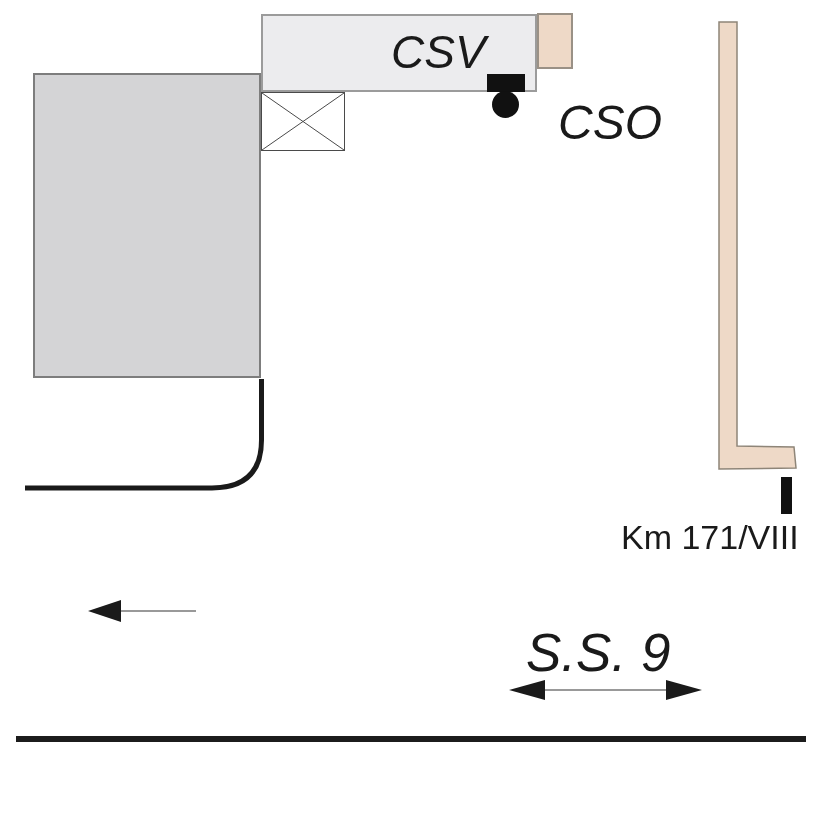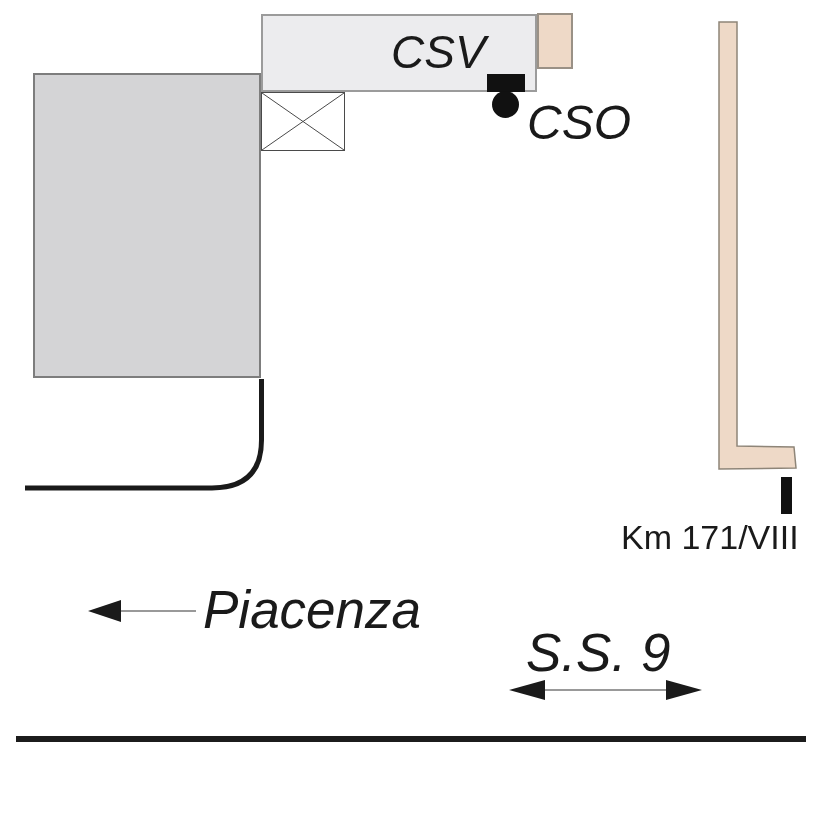--- a/index.html
+++ b/index.html
@@ -81,21 +81,21 @@
     white-space: nowrap;
     line-height: 1;
     color: #1a1a1a;
   }
   .label-csv {
     left: 391px; top: 29px;
     font-size: 46px;
     font-style: italic;
   }
   .label-cso {
-    left: 527px; top: 99px;
+    left: 558px; top: 99px;
     font-size: 48px;
     font-style: italic;
   }
   .label-km {
     left: 621px; top: 520px;
     font-size: 34px;
   }
   .label-piacenza {
     left: 203px; top: 583px;
     font-size: 53px;
@@ -147,16 +147,15 @@
 
   <div class="abs black-circle"></div>
 
   <div class="abs black-tick"></div>
 
   <div class="abs bottom-line"></div>
 
   <div class="abs label label-csv">CSV</div>
   <div class="abs label label-cso">CSO</div>
   <div class="abs label label-km">Km 171/VIII</div>
-  <div class="abs label label-piacenza">Piacenza</div>
   <div class="abs label label-ss9">S.S. 9</div>
 
 </div>
 
 </body></html>

